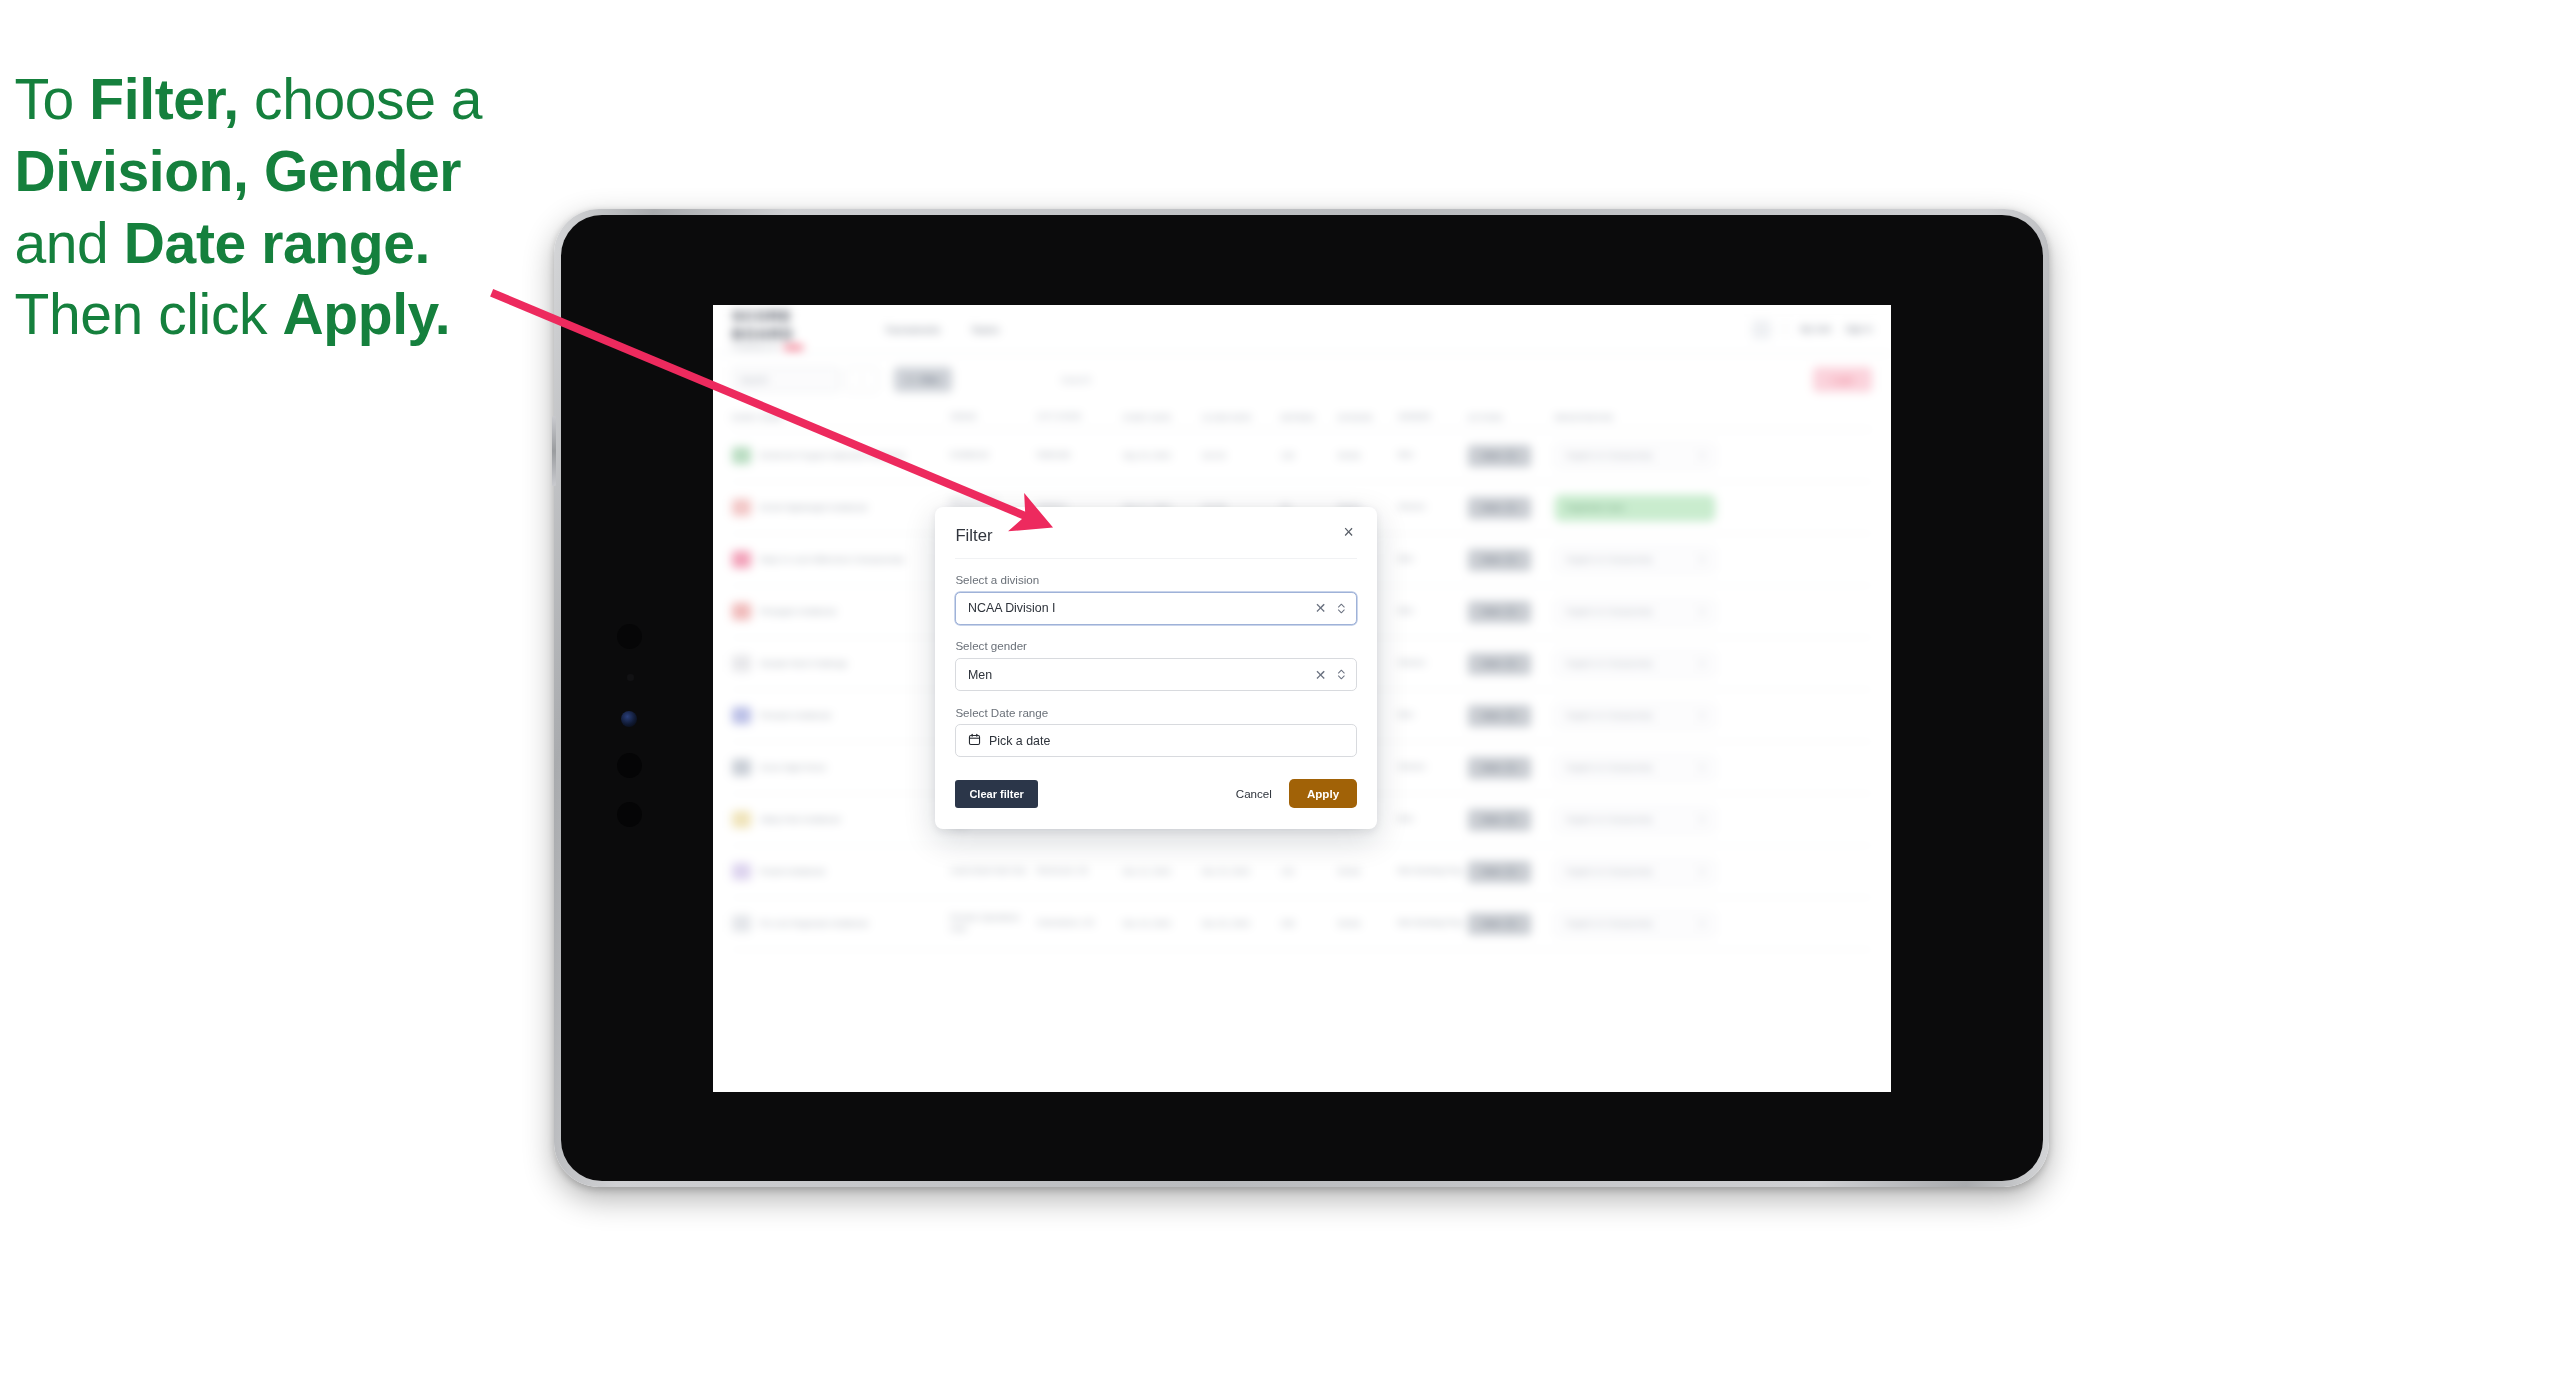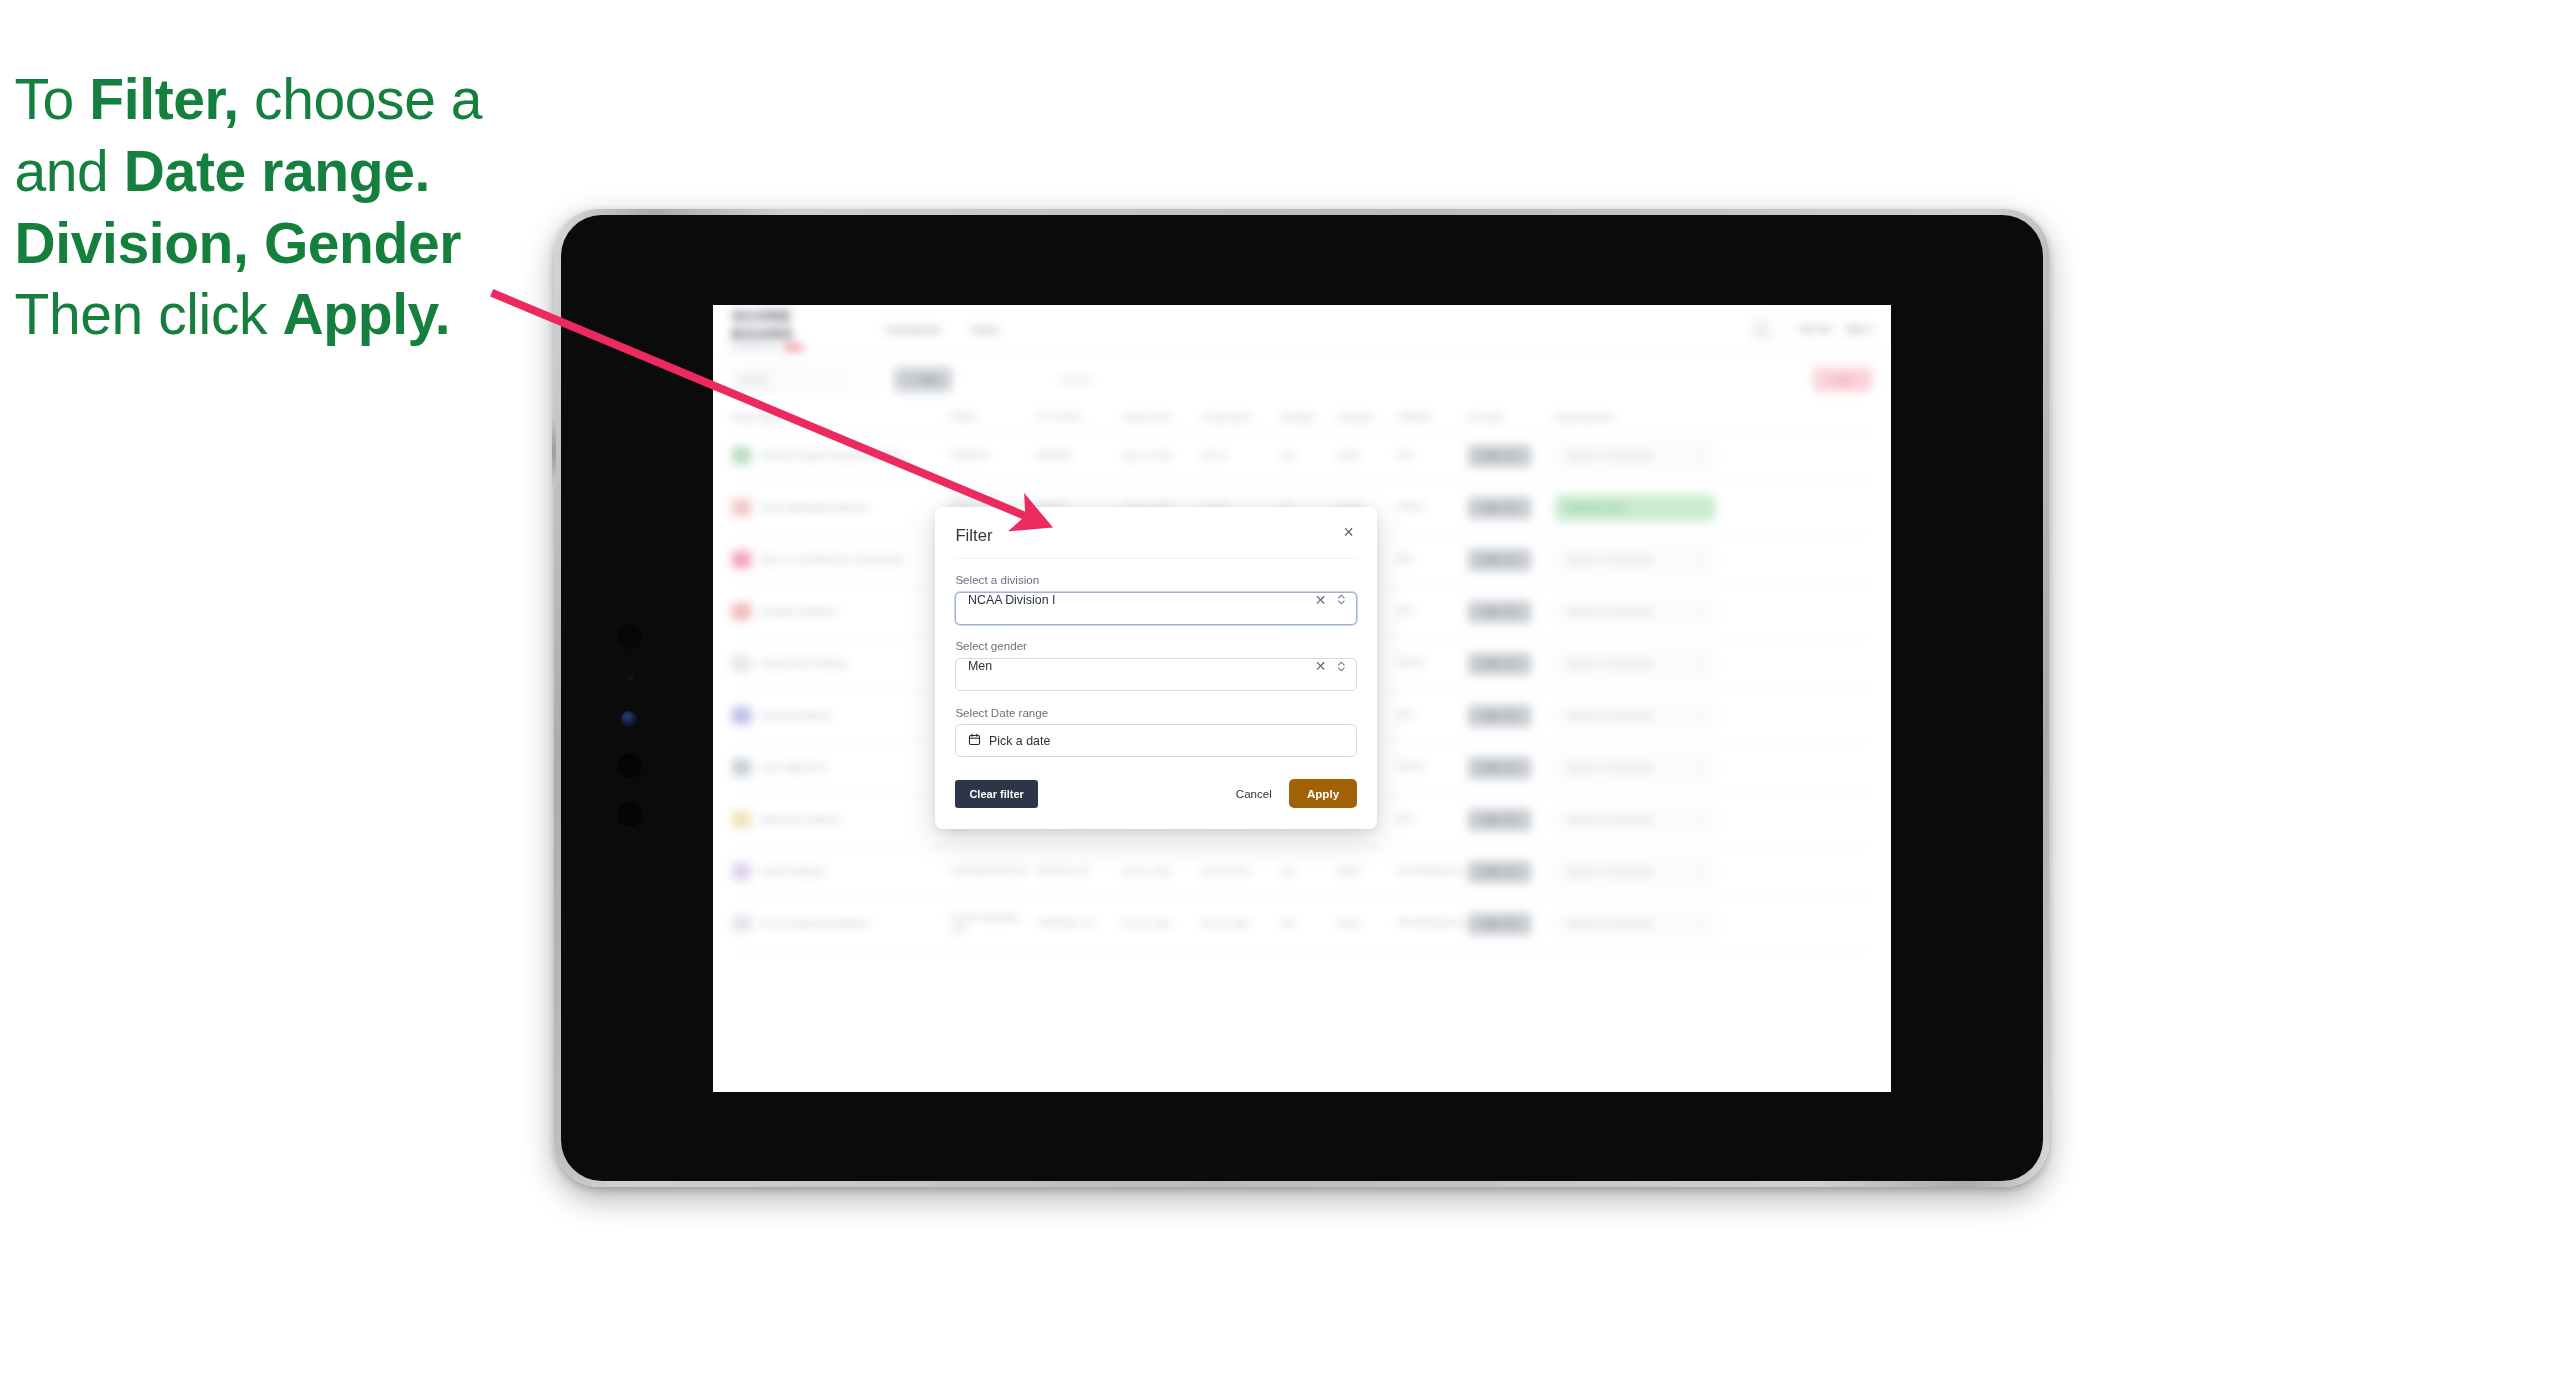--- a/index.html
+++ b/index.html
@@ -273,21 +273,21 @@
     color: #6a7078;
     margin-bottom: 5.8px;
     font-weight: 400;
   }
   .select-box {
     height: 33px;
     border: 0.7px solid #d8dade;
     border-radius: 5.1px;
     background: #ffffff;
     display: flex;
-    align-items: flex-start;
+    align-items: center;
     padding: 0 10.2px 0 11.6px;
     font-size: 12.4px;
     color: #2e333b;
   }
   .select-box.focused {
     border-color: #9fb2d8;
     box-shadow: 0 0 0 0.7px #b7c6e4;
   }
   .select-value { flex: 1; }
   .select-icons {
@@ -350,22 +350,22 @@
     font-family: "Liberation Sans", sans-serif;
   }
 </style>
 </head>
 <body>
 
 <div id="stage">
 
   <div id="instruction">
     <div class="line"><span>To </span><span class="b">Filter,</span><span> choose a</span></div>
+    <div class="line"><span class="b">Division, Gender</span></div>
     <div class="line"><span>and </span><span class="b">Date range.</span></div>
-    <div class="line"><span class="b">Division, Gender</span></div>
     <div class="line"><span>Then click </span><span class="b">Apply.</span></div>
   </div>
 
   <div id="tablet">
     <div id="tablet-shadow"></div>
     <div id="tablet-rail"></div>
     <div class="rail-btn" id="rail-btn-power"></div>
     <div id="rail-nub-1"></div>
     <div id="rail-nub-2"></div>
     <div id="tablet-bezel"></div>

